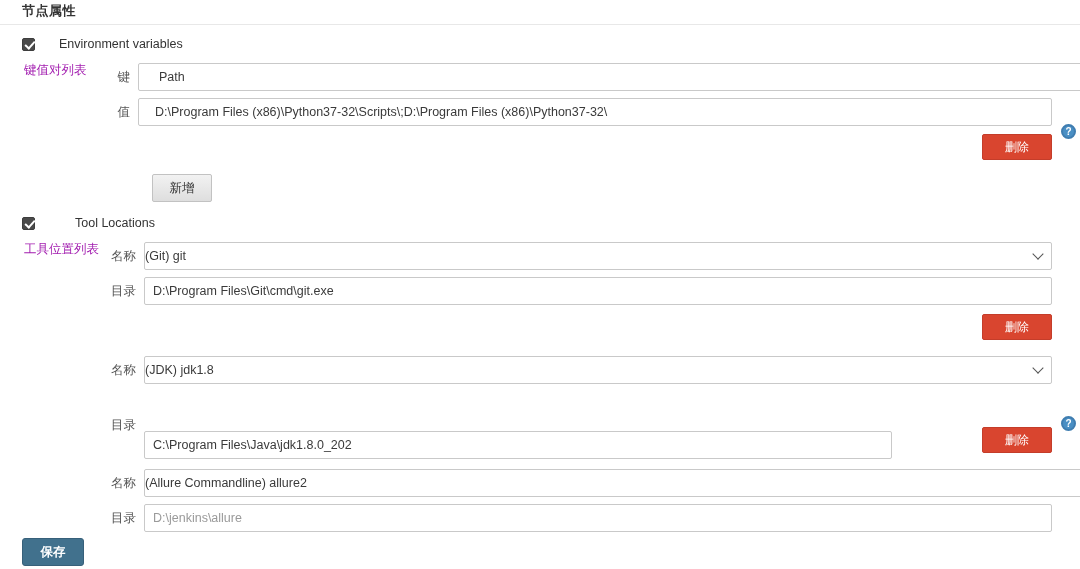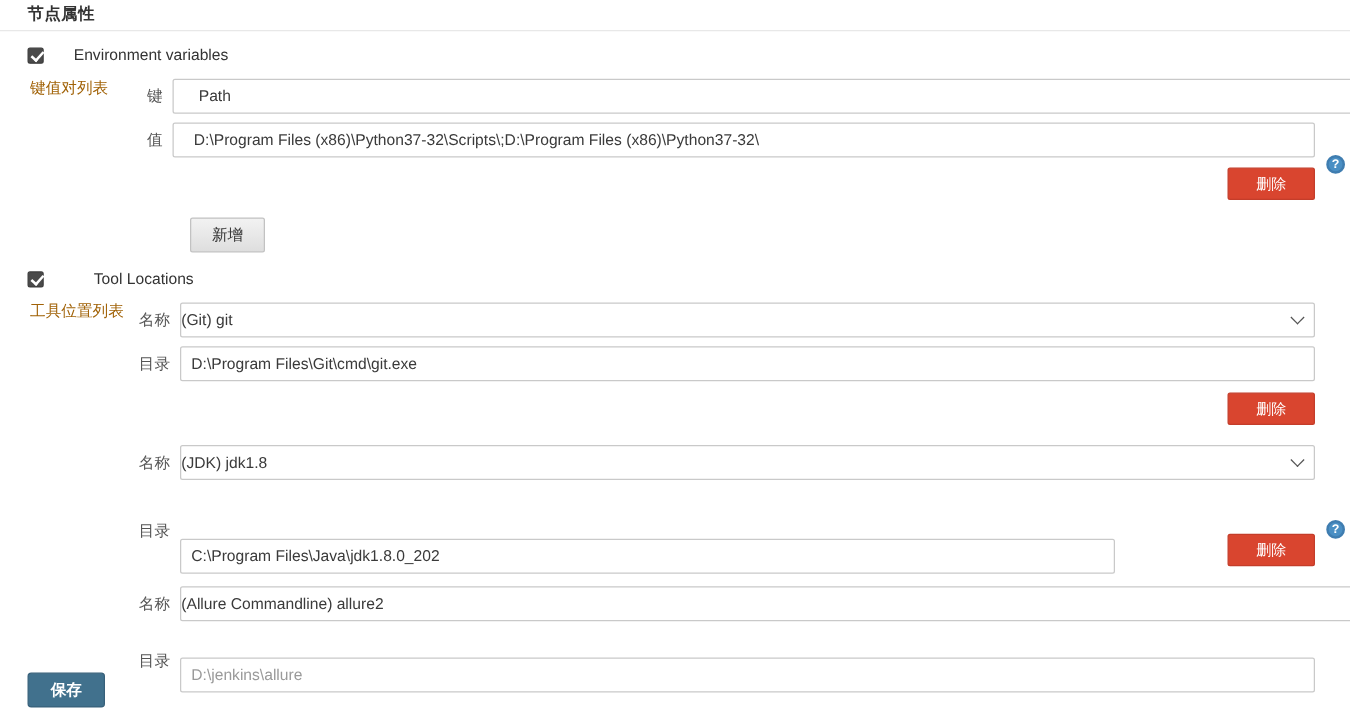--- a/index.html
+++ b/index.html
@@ -67,21 +67,21 @@
     height: 8px;
     border: solid #ffffff;
     border-width: 0 2px 2px 0;
     transform: rotate(42deg);
   }
 
   
   .col-label {
     position: absolute;
     font-size: 12.5px;
-    color: #a16207;
+    color: #a21caf;
     white-space: nowrap;
   }
 
   
   .field-row {
     position: absolute;
     display: flex;
     align-items: center;
   }
   .field-label {
@@ -99,21 +99,21 @@
     border: 1px solid #c9c9c9;
     background: #ffffff;
     border-radius: 2px;
     font-size: 12.5px;
     color: #3a3a3a;
     padding: 0 8px;
     font-family: "Liberation Sans", "DejaVu Sans", sans-serif;
     white-space: nowrap;
     overflow: hidden;
   }
-  .txtbox.muted { color: #9a9a9a; margin-top: 22px; }
+  .txtbox.muted { color: #9a9a9a; }
 
   .selbox {
     height: 28px;
     line-height: 26px;
     border: 1px solid #c9c9c9;
     background: #ffffff;
     border-radius: 2px;
     font-size: 12.5px;
     color: #3a3a3a;
     padding: 0 26px 0 0;

